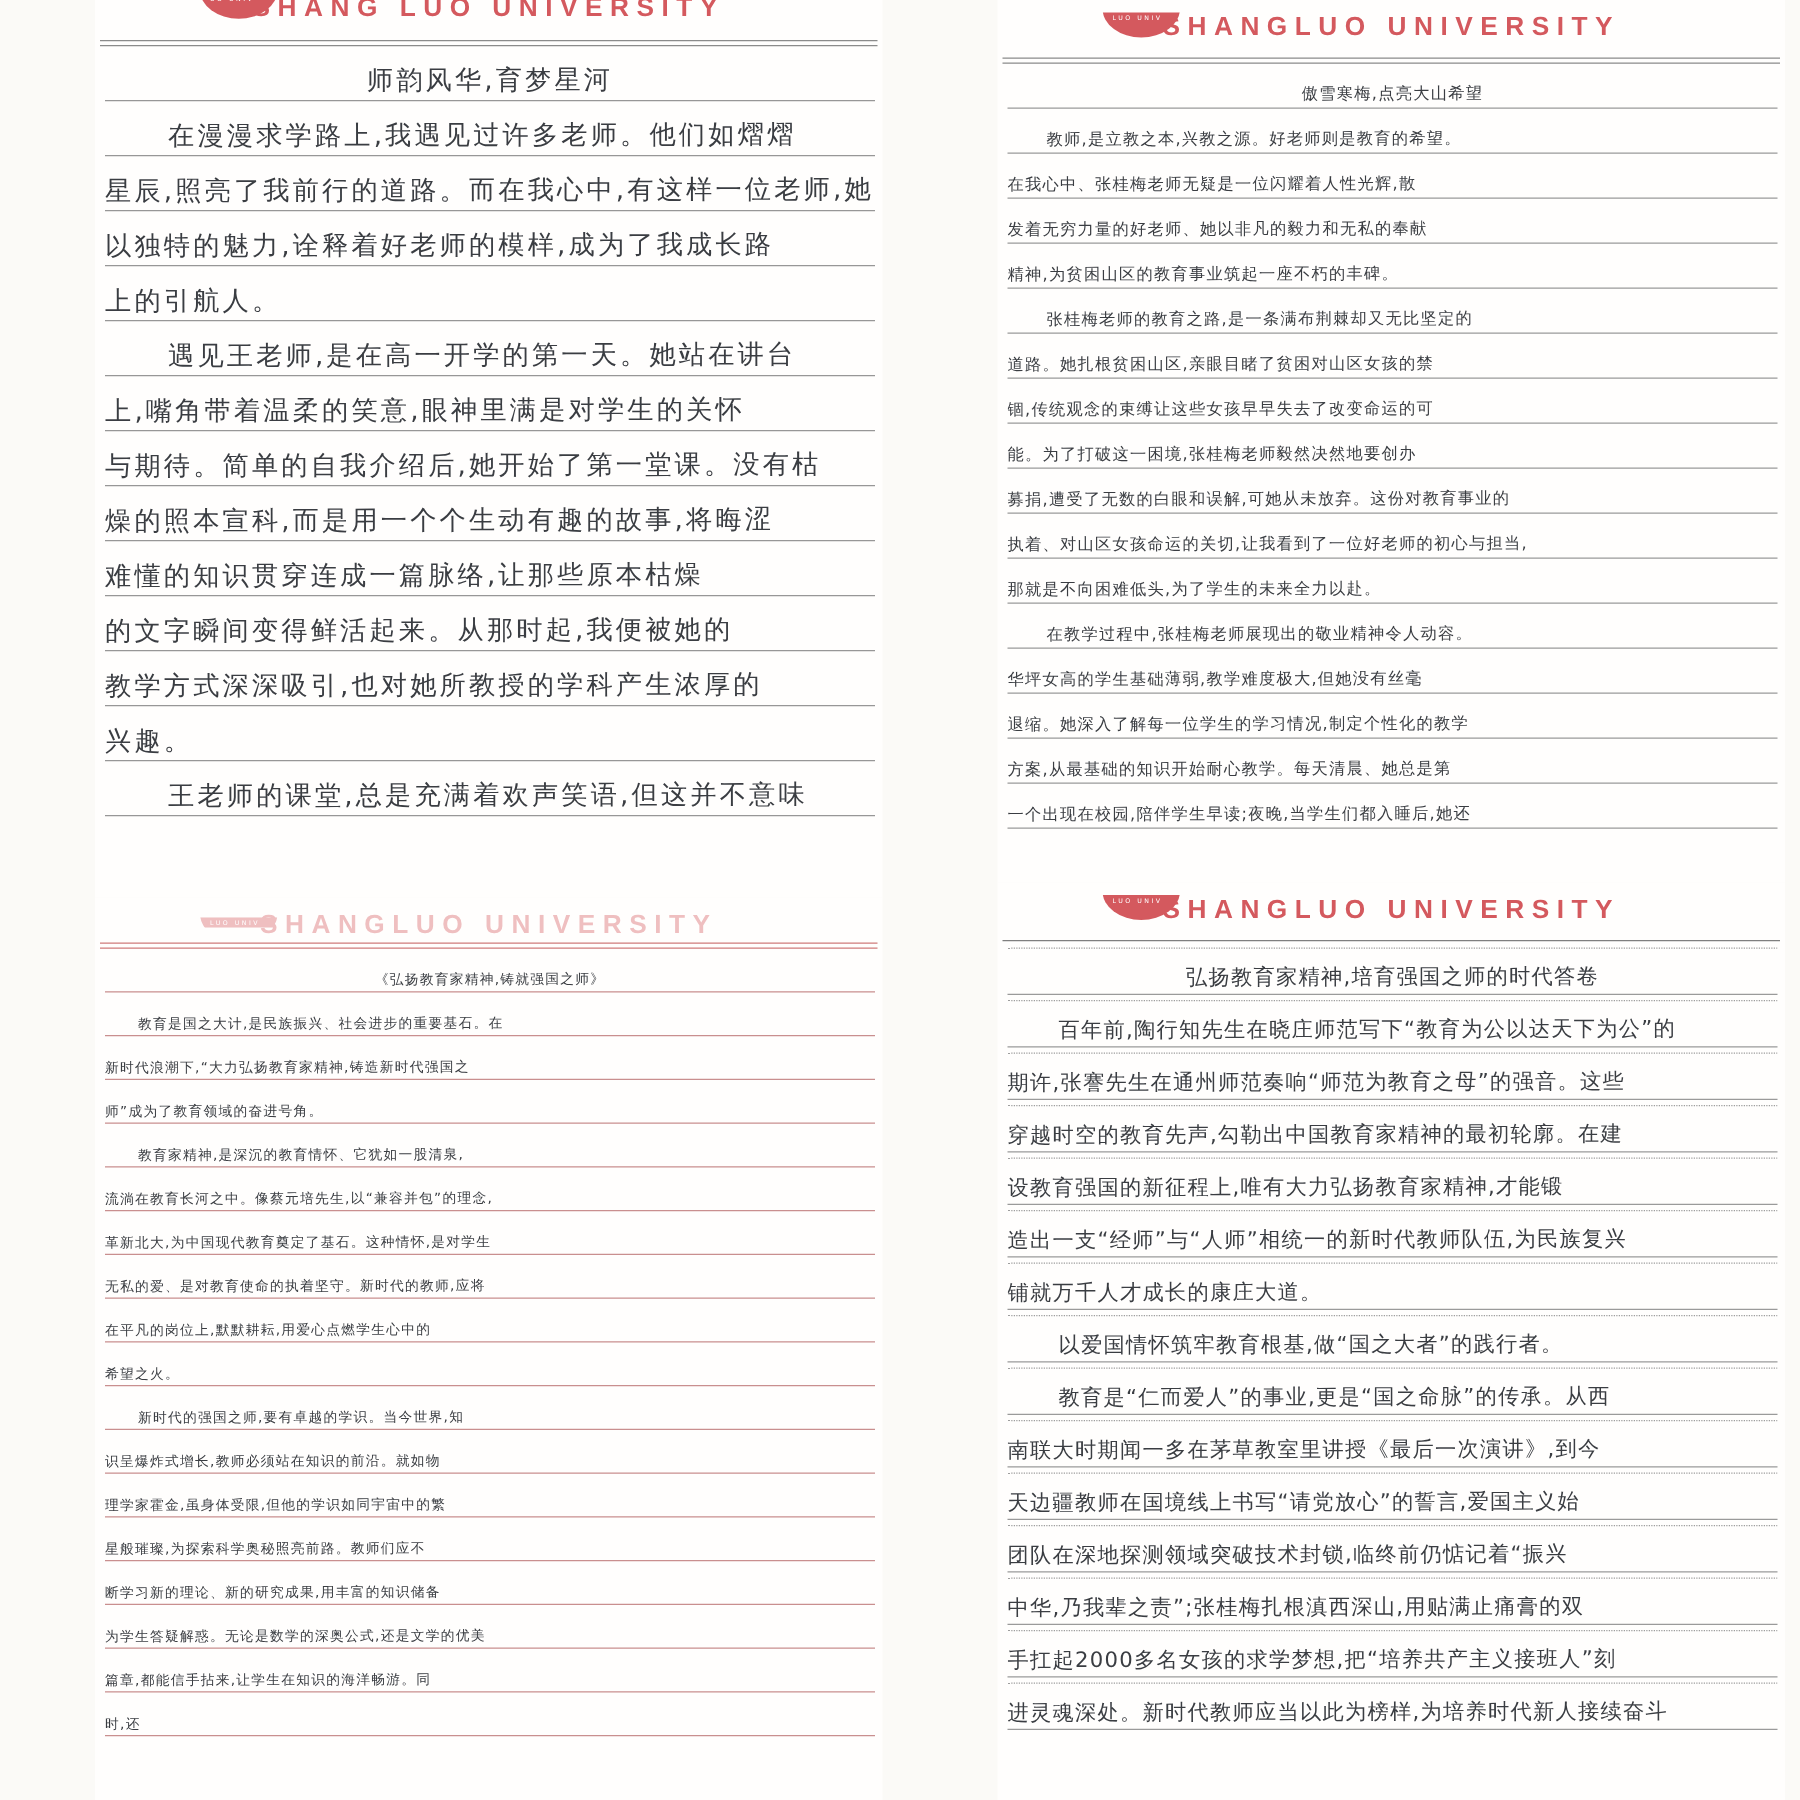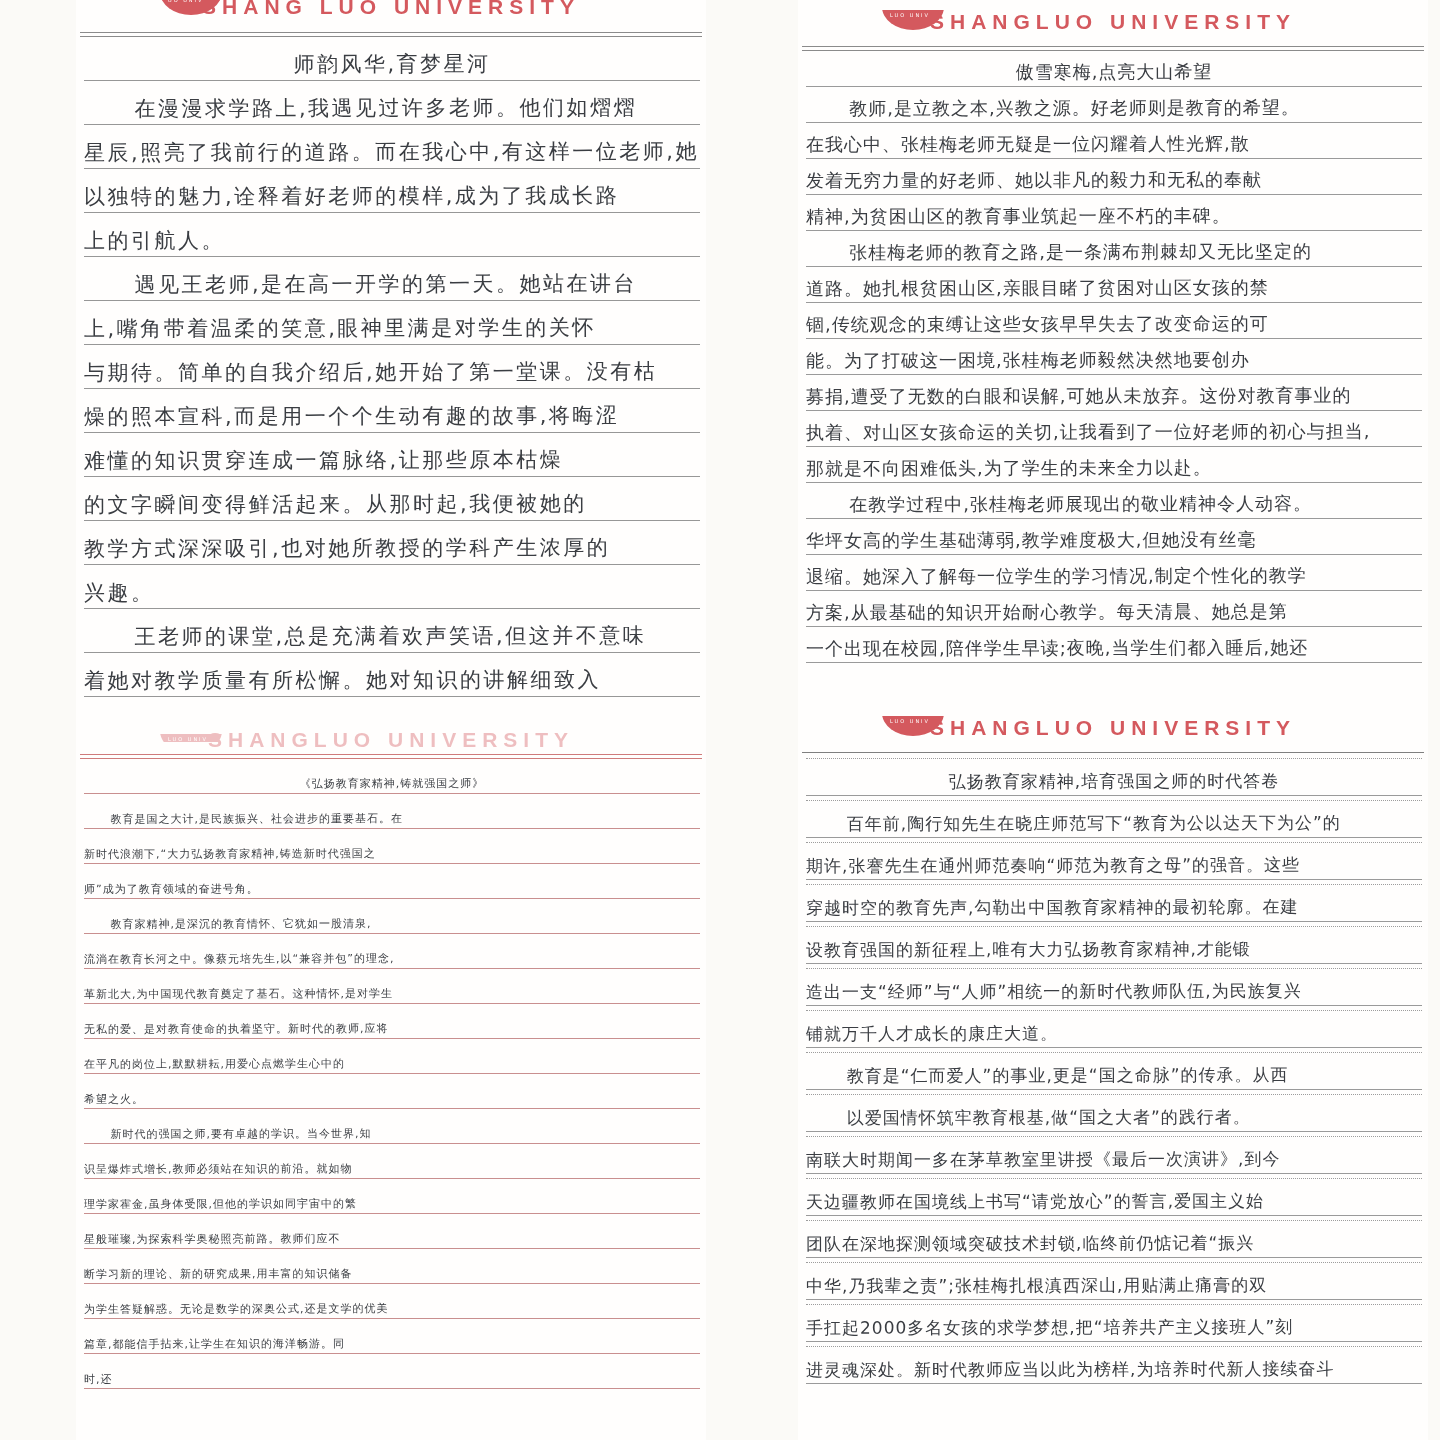--- a/index.html
+++ b/index.html
@@ -64,21 +64,21 @@
   .rule.single { height:2px; border-top:1.8px solid var(--rule,#8b8b8b); }
 
   
   .lines { padding:0 6px 0 8px; }
   .row {
     position:relative;
     border-bottom:1px solid var(--line,#979797);
     overflow:hidden;
   }
   .p0 .row { height:44px; font-size:21px; letter-spacing:2.5px; }
-  .p1 .row { height:36px; font-size:18px; letter-spacing:1px; }
+  .p1 .row { height:36px; font-size:13px; letter-spacing:1px; }
   .p2 .row { height:35px; font-size:11px; letter-spacing:1px; }
   .p3 .row { height:42px; font-size:17px; letter-spacing:1px; }
 
   .row span {
     position:absolute; left:0; right:0; bottom:2px;
     display:block; white-space:nowrap; overflow:hidden;
     color:#3a3d42;
     font-family:"DejaVu Sans","Liberation Sans",sans-serif;
   }
   .row.title span { text-align:center; }
@@ -148,23 +148,20 @@
           </div>
           <div class="row cont">
             <span style="color: rgb(58, 61, 66);">教学方式深深吸引,也对她所教授的学科产生浓厚的</span>
           </div>
           <div class="row cont">
             <span style="color: rgb(58, 61, 66);">兴趣。</span>
           </div>
           <div class="row para">
             <span style="color: rgb(58, 61, 66);">王老师的课堂,总是充满着欢声笑语,但这并不意味</span>
           </div>
-          <div class="row cont">
-            <span style="color: rgb(58, 61, 66);">着她对教学质量有所松懈。她对知识的讲解细致入</span>
-          </div>
         </div>
     </div>
 
     <div class="page p2" style="--line: #c98f8f; --rule: #cf7b7b; --brand: #d4595e;">
       <div class="hdr hdr-faded">
         <div class="inner">
           <span class="seal">
               <i>
                 <u>LUO UNIV</u>
               </i>
@@ -330,24 +327,24 @@
           <div class="row cont">
             <span style="color: rgb(58, 61, 66);">设教育强国的新征程上,唯有大力弘扬教育家精神,才能锻</span>
           </div>
           <div class="row cont">
             <span style="color: rgb(58, 61, 66);">造出一支“经师”与“人师”相统一的新时代教师队伍,为民族复兴</span>
           </div>
           <div class="row cont">
             <span style="color: rgb(58, 61, 66);">铺就万千人才成长的康庄大道。</span>
           </div>
           <div class="row para">
+            <span style="color: rgb(58, 61, 66);">以爱国情怀筑牢教育根基,做“国之大者”的践行者。</span>
+          </div>
+          <div class="row para">
             <span style="color: rgb(58, 61, 66);">教育是“仁而爱人”的事业,更是“国之命脉”的传承。从西</span>
-          </div>
-          <div class="row para">
-            <span style="color: rgb(58, 61, 66);">以爱国情怀筑牢教育根基,做“国之大者”的践行者。</span>
           </div>
           <div class="row cont">
             <span style="color: rgb(58, 61, 66);">南联大时期闻一多在茅草教室里讲授《最后一次演讲》,到今</span>
           </div>
           <div class="row cont">
             <span style="color: rgb(58, 61, 66);">天边疆教师在国境线上书写“请党放心”的誓言,爱国主义始</span>
           </div>
           <div class="row cont">
             <span style="color: rgb(58, 61, 66);">团队在深地探测领域突破技术封锁,临终前仍惦记着“振兴</span>
           </div>

